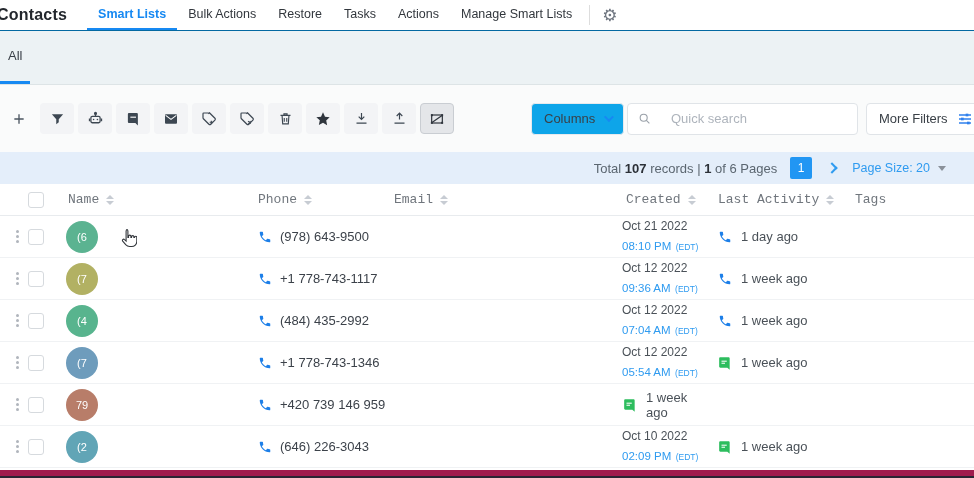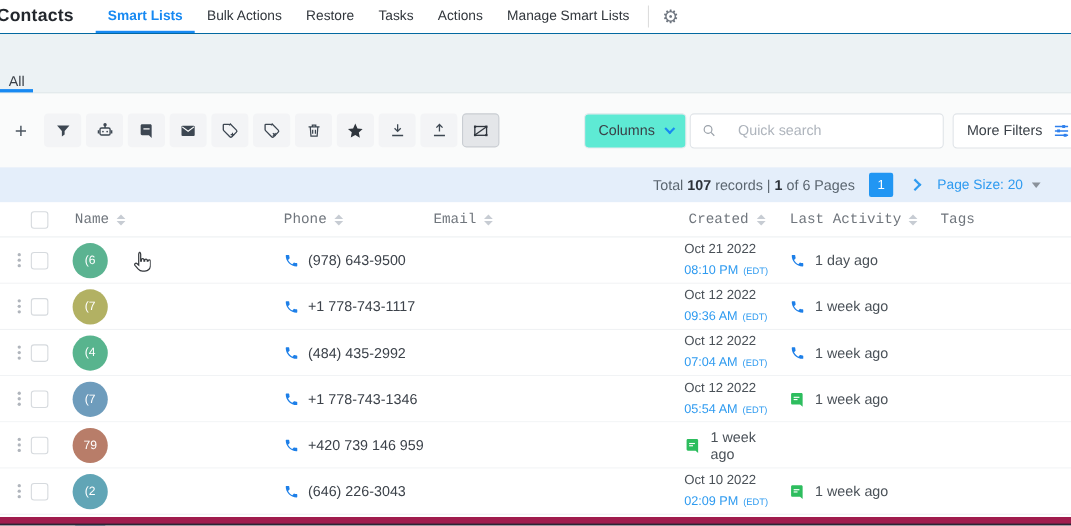--- a/index.html
+++ b/index.html
@@ -11,32 +11,32 @@
   .topnav { display:flex; align-items:center; height:31px; background:#fff; border-bottom:1px solid #0369a1; }
   .topnav-title { font-size:16px; font-weight:700; color:#23272d; margin-left:-3px; letter-spacing:.2px; }
   .topnav-items { display:flex; align-items:stretch; height:100%; margin-left:20px; }
   .nav-item { display:flex; align-items:center; padding:0 11px; font-size:12.5px; color:#32373d; cursor:pointer; border-bottom:2px solid transparent; }
   .nav-item.active { color:#1789f2; border-bottom-color:#1789f2; font-weight:600; }
   .nav-divider { width:1px; height:20px; background:#ddd; align-self:center; margin:0 8px 0 6px; }
   .gear { font-size:17px; color:#6f7680; line-height:1; padding:0 4px; cursor:pointer; }
 
   
   .tabstrip { position:relative; height:54px; background:#ecf2f4; border-bottom:1px solid #dde4e6; }
-  .tab-all { position:absolute; left:8px; top:17px; font-size:13px; color:#3a4047; cursor:pointer;margin-top:18px; }
+  .tab-all { position:absolute; left:8px; top:17px; font-size:13px; color:#3a4047; cursor:pointer; }
   .tab-underline { position:absolute; left:0; bottom:0; width:30px; height:3px; background:#1789f2; }
 
   
   .toolbar { position:relative; height:67px; background:#fafbfb; display:flex; align-items:center; }
   .tool-group { display:flex; align-items:center; gap:4px; margin-left:2px; }
   .tbtn { width:34px; height:31px; display:flex; align-items:center; justify-content:center; background:#f3f4f6; border:1px solid transparent; border-radius:4px; cursor:pointer; }
   .tbtn.plain { background:transparent; }
   .tbtn.selected { background:#e4e6e9; border-color:#c9cdd2; }
   .tbtn svg { display:block; }
 
-  .columns-btn { position:absolute; left:531px; display:flex; align-items:center; gap:9px; height:32px; padding:0 12px; background:#5eead4; border:1px solid #e7eaee; border-radius:4px; font-size:13px; color:#3a4047; cursor:pointer;text-align:right; }
+  .columns-btn { position:absolute; left:531px; display:flex; align-items:center; gap:9px; height:32px; padding:0 12px; background:#0ea5e9; border:1px solid #e7eaee; border-radius:4px; font-size:13px; color:#3a4047; cursor:pointer;text-align:right; }
   .chev-down { width:7px; height:7px; border-right:2px solid #1789f2; border-bottom:2px solid #1789f2; transform:rotate(45deg) translateY(-2px); }
   .search-box { position:absolute; left:627px; width:231px; height:32px; background:#fff; border:1px solid #e0e4e8; border-radius:4px; display:flex; align-items:center; padding:0 10px; gap:20px; }
   .search-box input { border:none; outline:none; flex:1; font-size:13px; color:#3a4047; font-family:"Liberation Sans",sans-serif; background:transparent; }
   .search-box input::placeholder { color:#aeb4bc; }
   .morefilters-btn { position:absolute; left:866px; width:122px; height:32px; background:#fff; border:1px solid #e0e4e8; border-radius:4px; display:flex; align-items:center; gap:9px; padding:0 12px; font-size:13px; color:#3a4047; cursor:pointer; }
 
   
   .pagebar { height:32px; background:#e4eefa; display:flex; align-items:center; justify-content:flex-end; gap:13px; padding-right:28px; }
   .pb-summary { font-size:13px; color:#5b6670; }
   .pb-summary b { color:#2c3138; font-weight:700; }

